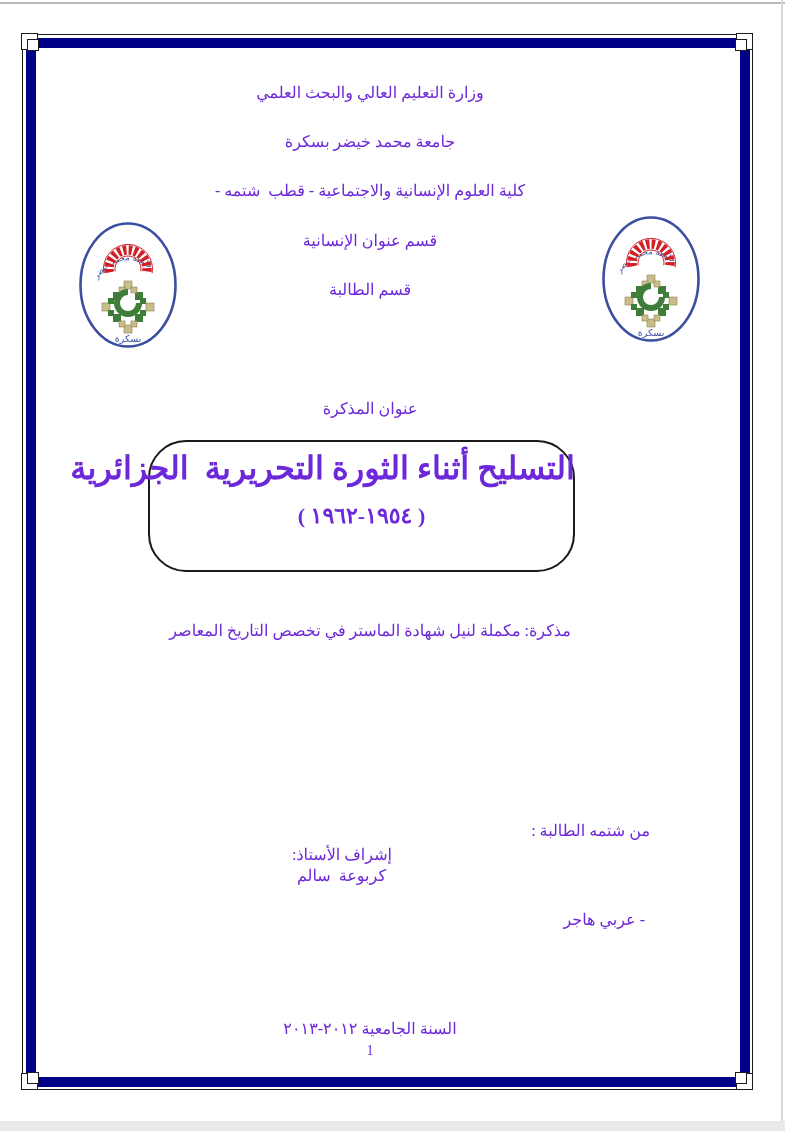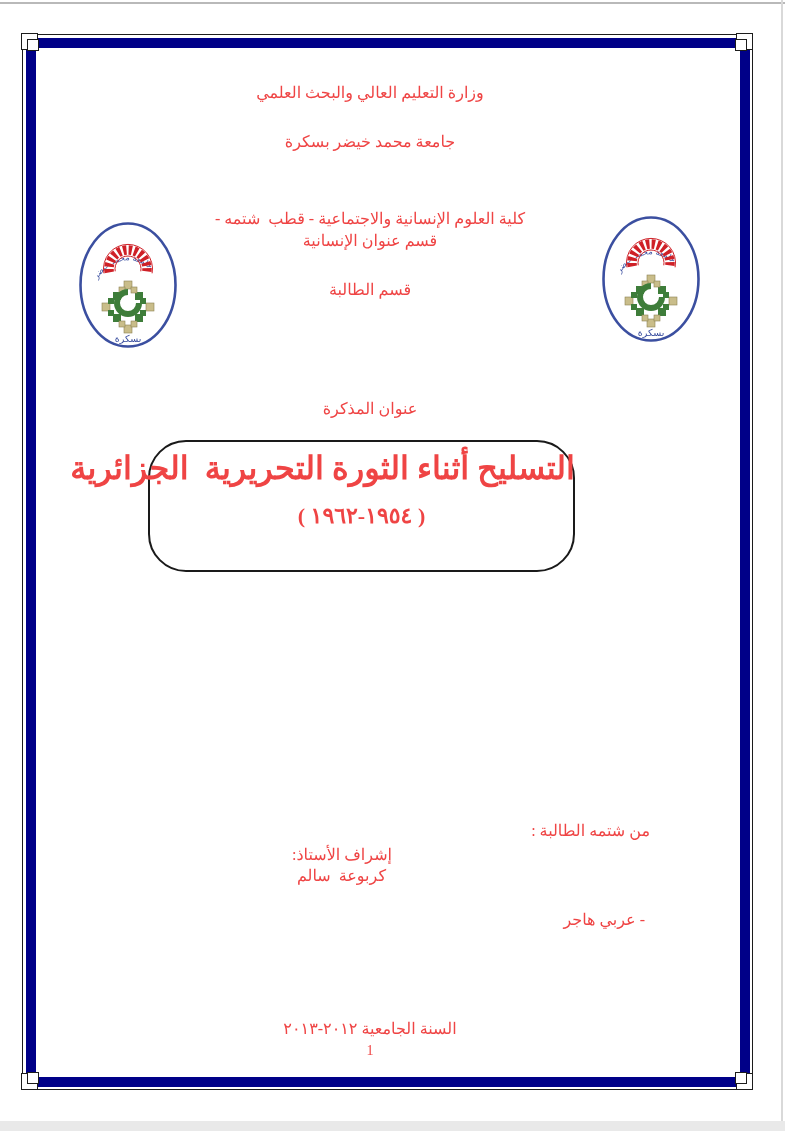--- a/index.html
+++ b/index.html
@@ -1,18 +1,18 @@
 <!DOCTYPE html>
 <html style="--navy: #000088;"><head>
 <meta charset="utf-8">
 <style>
   html,body{margin:0;padding:0;background:#ffffff;}
   .screen{
     position:relative;width:785px;height:1131px;background:#ffffff;overflow:hidden;
-    font-family:"Liberation Serif","DejaVu Serif",serif;color:#ef4444;
+    font-family:"Liberation Serif","DejaVu Serif",serif;color:#6d28d9;
   }
   
   .top-rule{position:absolute;left:0;top:2px;width:785px;height:2px;background:#b9b9b9;}
   .page-right-edge{position:absolute;left:781px;top:0;width:2px;height:1121px;background:#d9d9d9;}
   .bottom-strip{position:absolute;left:0;top:1121px;width:785px;height:10px;background:#e9e9e9;}
   
   .frame-outer{position:absolute;left:22px;top:34px;width:731px;height:1056px;border:1px solid #1c1c1c;box-sizing:border-box;}
   .frame-band{position:absolute;left:26px;top:38px;width:724px;height:1049px;border:10px solid var(--navy,#000088);box-sizing:border-box;}
   .corner-sq{position:absolute;width:17px;height:17px;background:#ffffff;border:1.5px solid #1c1c1c;box-sizing:border-box;}
   .corner-sq.small{width:12px;height:12px;}
@@ -91,29 +91,30 @@
   </div>
 
   <div class="logo-wrap" style="left:600px;top:215px;width:102px;height:130px;">
     <svg viewBox="0 0 100 130">
         <use href="#uob-logo"></use>
       </svg>
   </div>
 
   <div class="centerline h16" style="top:82px;">وزارة التعليم العالي والبحث العلمي</div>
   <div class="centerline h16" style="top:131px;">جامعة محمد خيضر بسكرة</div>
-  <div class="centerline h16" style="top:180px;margin-top:28px;">كلية العلوم الإنسانية والاجتماعية - قطب &nbsp;شتمه -</div>
+  <div class="centerline h16" style="top:180px;">كلية العلوم الإنسانية والاجتماعية - قطب &nbsp;شتمه -</div>
   <div class="centerline h16" style="top:230px;">قسم عنوان الإنسانية</div>
   <div class="centerline h16" style="top:279px;">قسم الطالبة</div>
   <div class="centerline h16" style="top:374px;margin-top:24px;">عنوان المذكرة</div>
 
   <div class="title-box"></div>
   <div class="title-line1">التسليح أثناء الثورة التحريرية &nbsp;الجزائرية</div>
   <div class="title-line2">( ١٩٥٤-١٩٦٢ )</div>
 
+  <div class="centerline h16" style="top:620px;">مذكرة: مكملة لنيل شهادة الماستر في تخصص التاريخ المعاصر</div>
 
   <div class="credit" style="top:821px;right:135px;">من شتمه الطالبة :</div>
   <div class="credit" style="top:866px;right:140px;margin-top:44px;">- عربي هاجر</div>
   <div class="credit" style="top:821px;right:393px;margin-top:24px;">إشراف الأستاذ:</div>
   <div class="credit" style="top:866px;right:399px;">كربوعة &nbsp;سالم</div>
 
   <div class="centerline h16" style="top:1018px;">السنة الجامعية ٢٠١٢-٢٠١٣</div>
   <div class="centerline" style="top:1043px;font-size:14px;direction:ltr;">1</div>
 
 </div>

